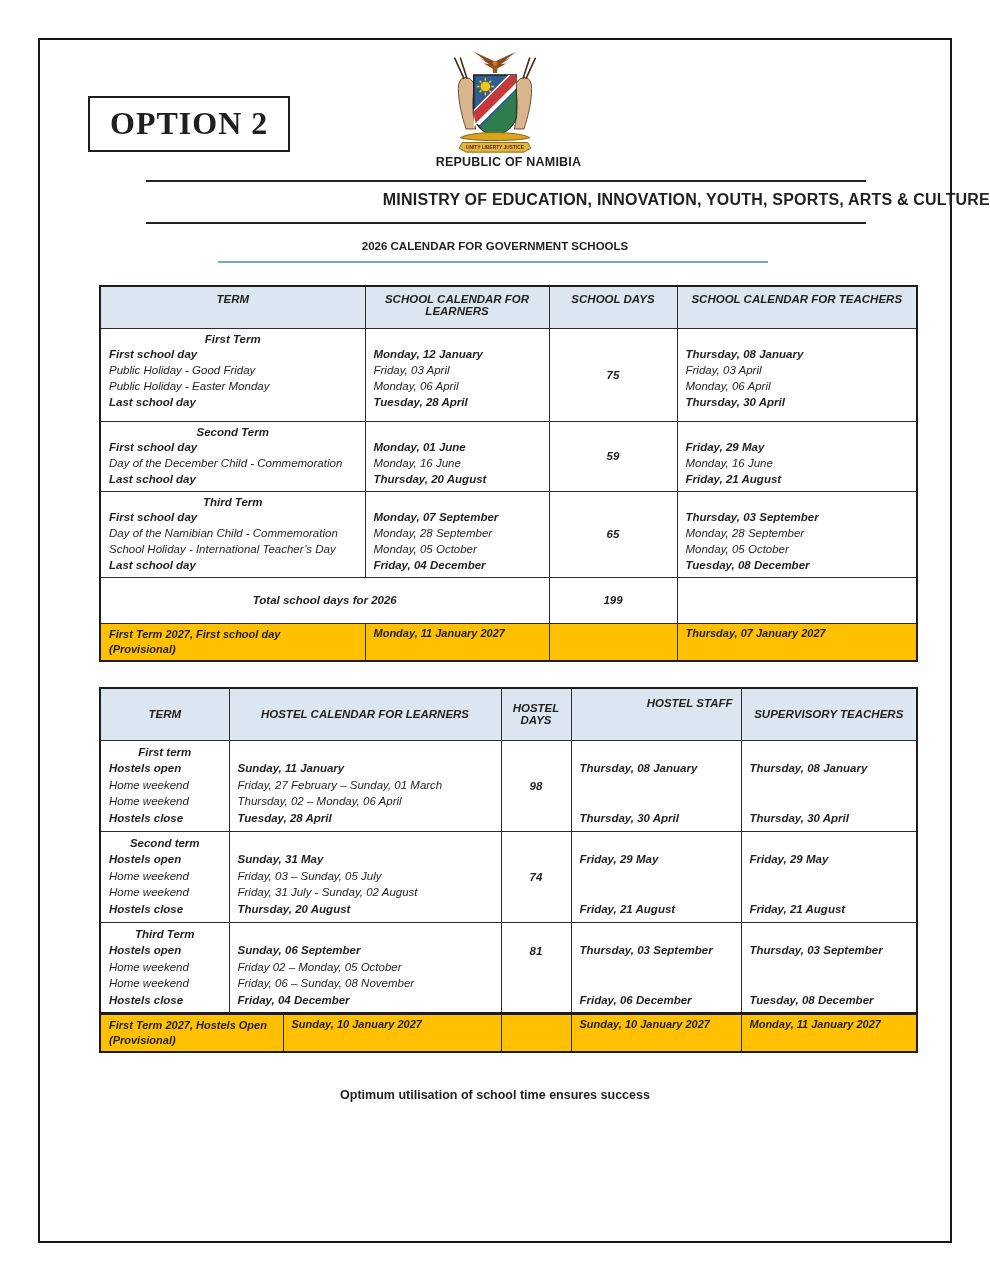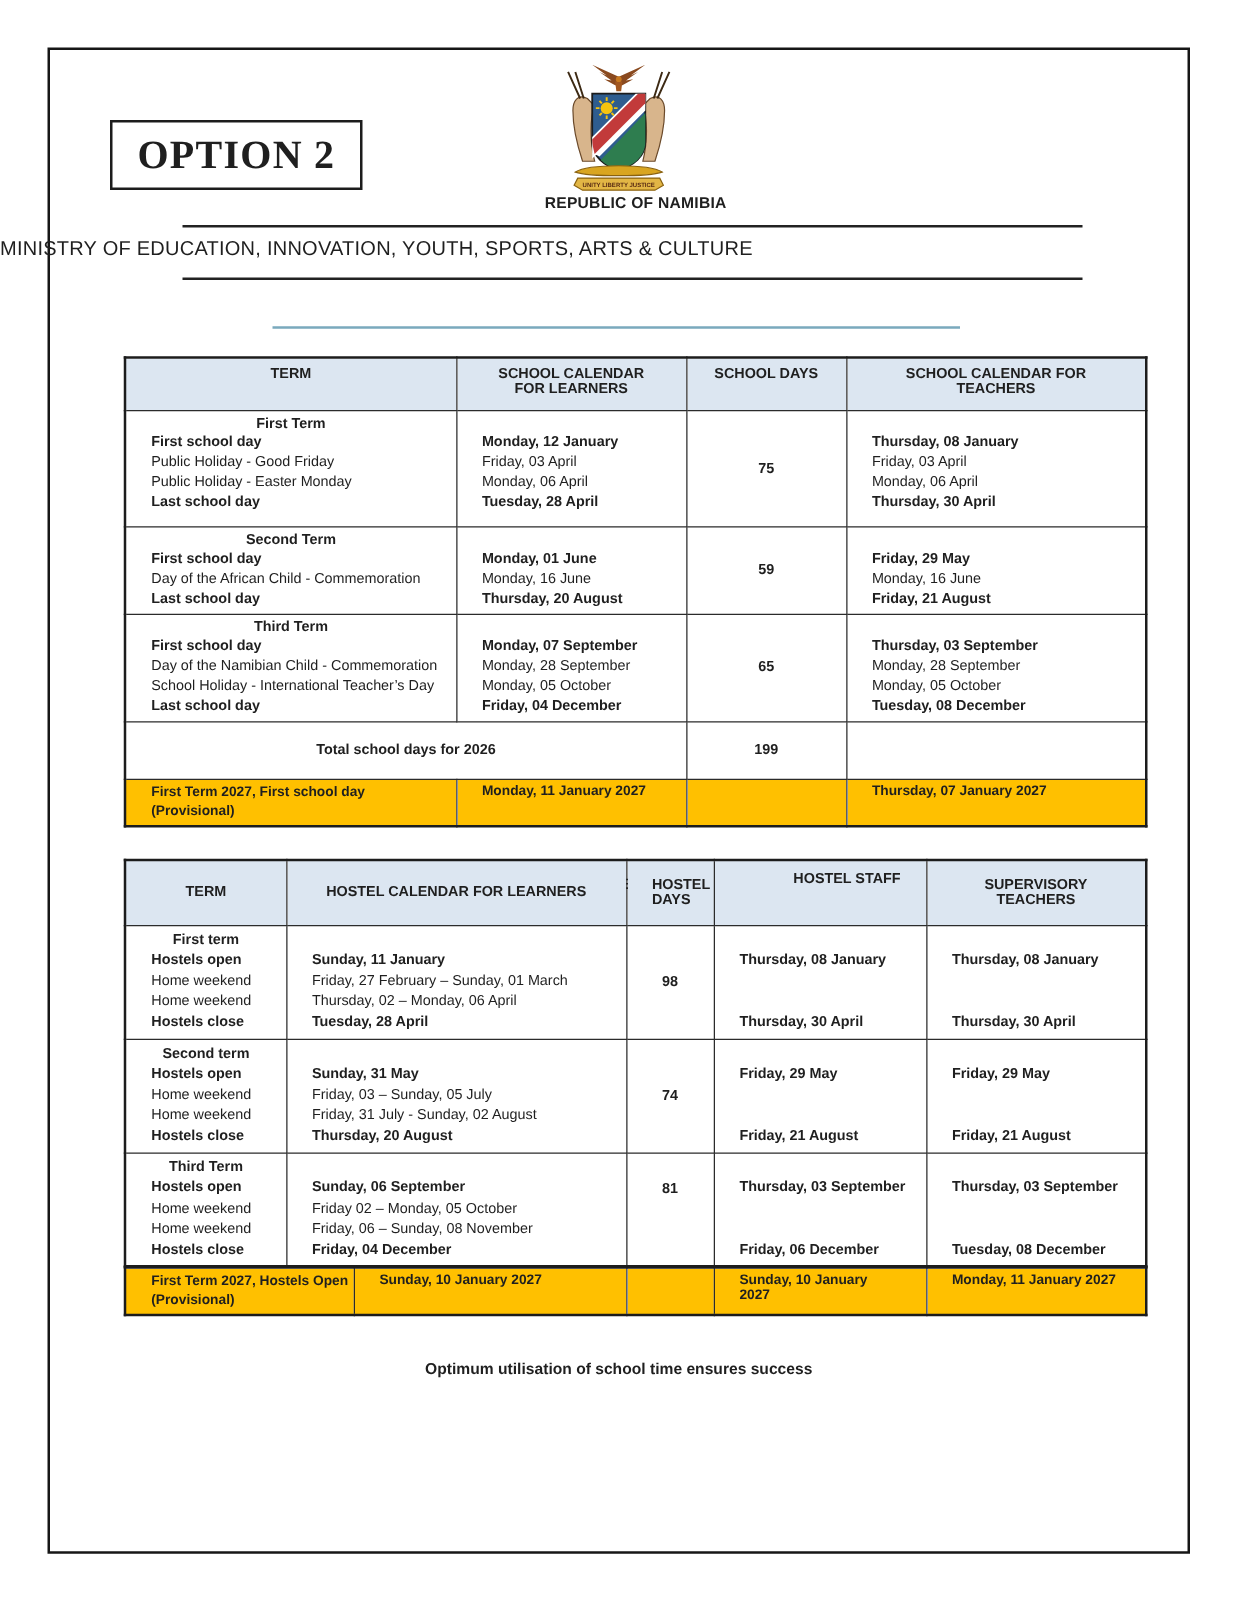--- a/index.html
+++ b/index.html
@@ -13,29 +13,29 @@
   body{background:#ffffff;font-family:"Liberation Sans",sans-serif;color:var(--ink);}
   .page{position:relative;width:990px;height:1280px;background:#fff;overflow:hidden;}
   .frame{position:absolute;left:38px;top:38px;width:914px;height:1205px;border:2px solid #161616;}
   .option-box{position:absolute;left:88px;top:96px;border:2px solid #1c1c1c;padding:7px 20px 8px 20px;
     font-family:"Liberation Serif",serif;font-weight:bold;font-size:32px;letter-spacing:1px;background:#fff;}
   .emblem{position:absolute;left:50%;top:46px;transform:translateX(-50%);width:116px;height:110px;}
   .republic{position:absolute;top:155px;left:0;width:100%;text-align:center;font-weight:bold;font-size:12.5px;letter-spacing:.2px;padding-left:27px;}
   .rule{position:absolute;left:146px;width:720px;border-top:2px solid #222;}
   .rule1{top:180px;}
   .rule2{top:222px;}
-  .ministry{position:absolute;top:191px;left:0;width:100%;text-align:left;font-weight:normal;font-size:16px;letter-spacing:.2px;}
+  .ministry{position:absolute;top:191px;left:0;width:100%;text-align:right;font-weight:bold;font-size:16px;letter-spacing:.2px;}
   .cal-title{position:absolute;top:240px;left:0;width:100%;text-align:center;font-weight:bold;font-size:11.5px;}
   .blue-rule{position:absolute;top:261px;left:218px;width:550px;border-top:2px solid var(--underline-blue);}
   .tbl-wrap{position:absolute;left:99px;width:817px;}
   .wrap-school{top:285px;}
   .wrap-hostel{top:687px;}
   .hostel-title{position:absolute;top:700px;left:0;width:100%;text-align:center;font-weight:bold;font-size:12px;}
   table{border-collapse:collapse;width:817px;table-layout:fixed;border:2px solid #1c1c1c;}
-  td,th{border:1px solid var(--line);padding:3px 20px;font-size:11.5px;vertical-align:top;overflow:hidden;}
+  td,th{border:1px solid var(--line);padding:3px 8px;font-size:11.5px;vertical-align:top;overflow:hidden;font-style:italic;}
   thead th{background:var(--header-bg);font-weight:bold;text-align:center;vertical-align:top;padding-top:6px;}
   .school thead th{height:42px;}
   .hostel thead th{height:52px;vertical-align:middle;padding-top:2px;}
   .hostel thead th.staff-h{vertical-align:top;text-align:right;padding-top:8px;padding-left:10px;}
   .ln{min-height:15.8px;line-height:15.8px;white-space:nowrap;}
   .hostel .ln{min-height:16.5px;line-height:16.5px;}
   .b{font-weight:bold;}
   .c{text-align:center;}
   .days{text-align:center;vertical-align:middle;font-weight:bold;margin-left:44px;}
   .days-hi{vertical-align:top;padding-top:22px;}
@@ -98,20 +98,21 @@
       <text x="60" y="107" text-anchor="middle" font-size="5" font-family="Liberation Sans, sans-serif" fill="#5a2d14" font-weight="bold">UNITY  LIBERTY  JUSTICE</text>
     </g>
   </svg>
 
   <div class="republic">REPUBLIC OF NAMIBIA</div>
 
   <div class="rule rule1"></div>
   <div class="ministry">MINISTRY OF EDUCATION, INNOVATION, YOUTH, SPORTS, ARTS &amp; CULTURE</div>
   <div class="rule rule2"></div>
 
+  <div class="cal-title">2026 CALENDAR FOR GOVERNMENT SCHOOLS</div>
   <div class="blue-rule"></div>
 
   <div class="tbl-wrap wrap-school">
     <table class="school">
       <colgroup>
           <col style="width:265px">
           <col style="width:184px">
           <col style="width:128px">
           <col style="width:240px">
         </colgroup>
@@ -145,21 +146,21 @@
               <div class="ln b">Thursday, 08 January</div>
               <div class="ln">Friday, 03 April</div>
               <div class="ln">Monday, 06 April</div>
               <div class="ln b">Thursday, 30 April</div>
             </td>
         </tr>
         <tr style="height:66px">
           <td>
               <div class="ln b c">Second Term</div>
               <div class="ln b">First school day</div>
-              <div class="ln">Day of the African Child - Commemoration</div>
+              <div class="ln">Day of the December Child - Commemoration</div>
               <div class="ln b">Last school day</div>
             </td>
           <td>
               <div class="ln">&nbsp;</div>
               <div class="ln b">Monday, 01 June</div>
               <div class="ln">Monday, 16 June</div>
               <div class="ln b">Thursday, 20 August</div>
             </td>
           <td class="days">59</td>
           <td>

